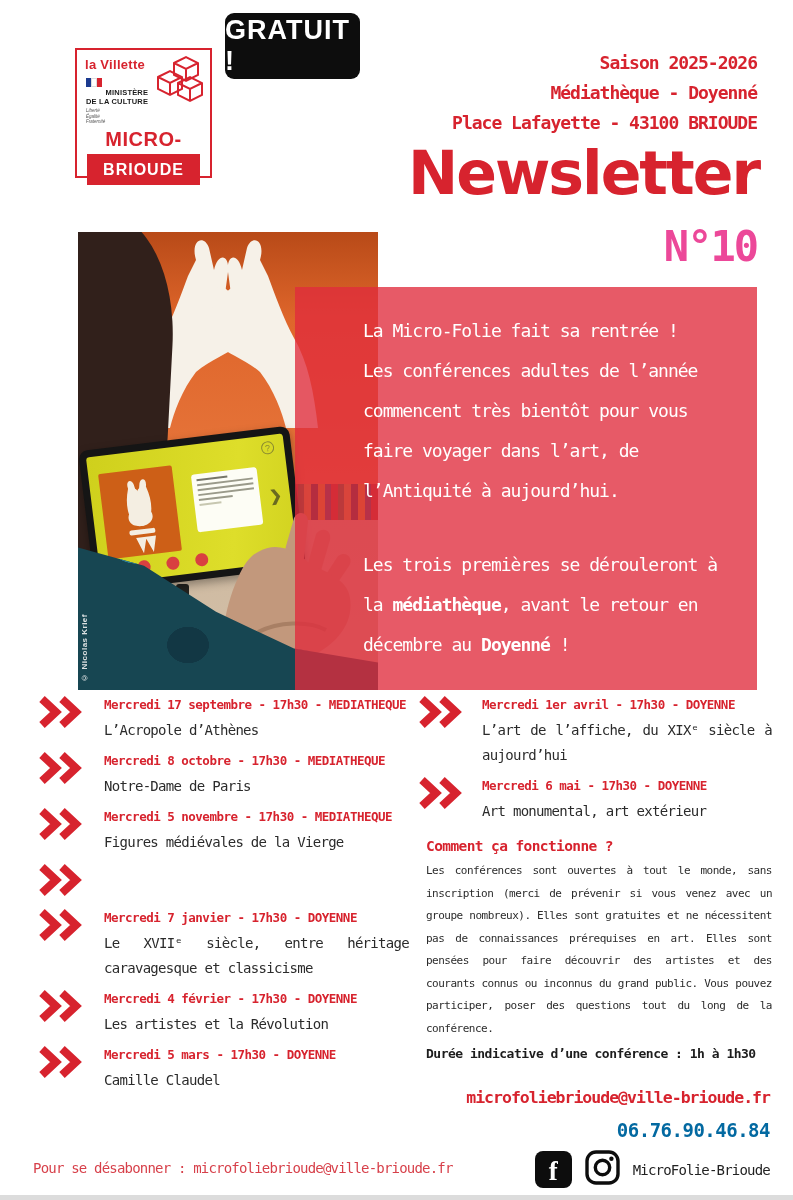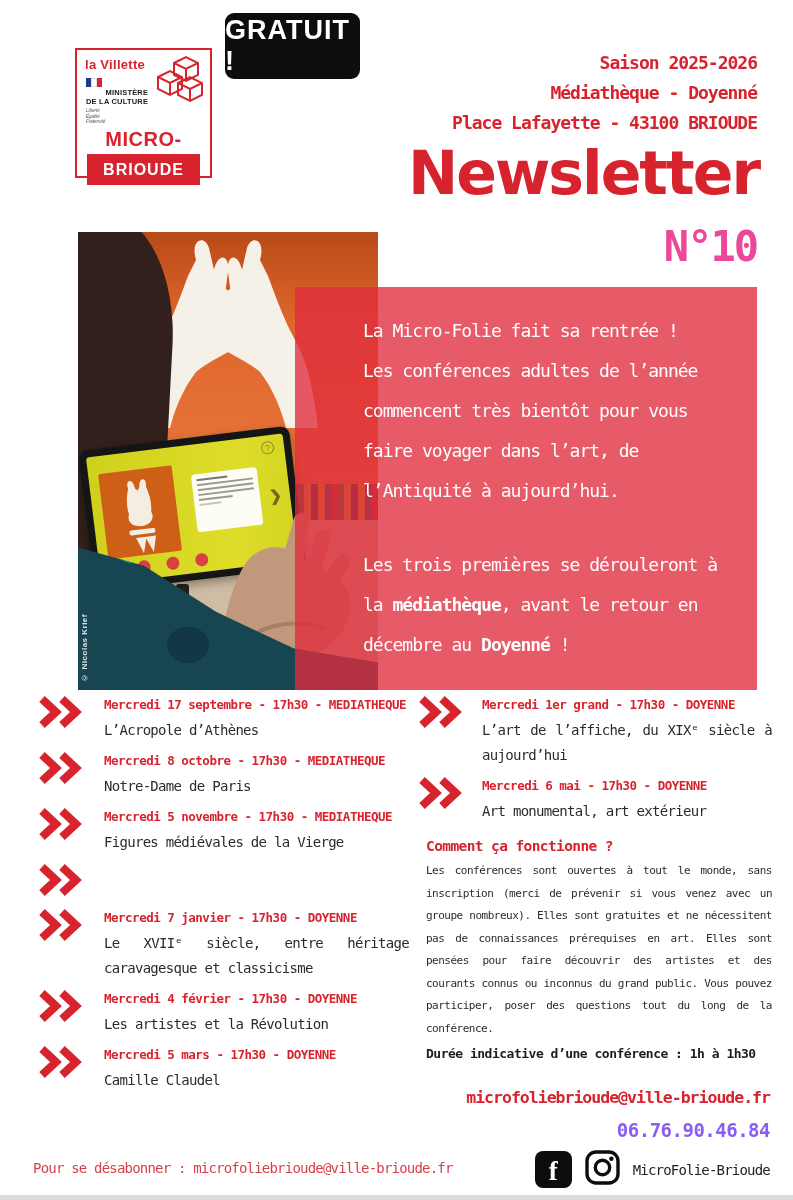--- a/index.html
+++ b/index.html
@@ -115,21 +115,21 @@
             font-family:"DejaVu Sans Mono", monospace; letter-spacing:-.6px; }
   .info-b { color:#2b2b2b; font-size:11px; line-height:22.5px; text-align:justify;
             font-family:"DejaVu Sans Mono", monospace; letter-spacing:-.5px; }
   .info-d { color:#1d1d1d; font-weight:bold; font-size:13px; line-height:24px; margin-top:2px;
             font-family:"DejaVu Sans Mono", monospace; letter-spacing:-.5px; }
 
   
   .contact { position:absolute; right:23px; top:1088px; text-align:right; z-index:3; }
   .c-email { color:#d7232e; font-weight:bold; font-size:16.5px;
              font-family:"DejaVu Sans Mono", monospace; letter-spacing:-1px; }
-  .c-phone { color:#8b5cf6; font-weight:bold; font-size:19px; margin-top:12px;
+  .c-phone { color:#0369a1; font-weight:bold; font-size:19px; margin-top:12px;
              font-family:"DejaVu Sans Mono", monospace; letter-spacing:-.5px; }
   .socials { display:flex; align-items:center; justify-content:flex-end; gap:12px; margin-top:8px; }
   .fb { width:37px; height:37px; background:#0d0d0d; border-radius:8px; color:#fff;
         font-weight:bold; font-size:27px; display:flex; align-items:flex-end; justify-content:center;
         font-family:"Liberation Serif", serif; line-height:34px; }
   .handle { color:#222; font-size:14px; font-family:"DejaVu Sans Mono", monospace; letter-spacing:-.8px; }
 
   .unsub { position:absolute; left:33px; top:1160px; color:#d7404a; font-size:14px;
            font-family:"DejaVu Sans Mono", monospace; letter-spacing:-.8px; }
 
@@ -342,21 +342,21 @@
   <div class="col col-right">
 
     <div class="event">
       <div class="chev"><svg width="46" height="32" viewBox="0 0 46 32">
             <g stroke="#d7232e" stroke-width="8" fill="none">
               <path d="M4 3 L18 16 L4 29"></path>
               <path d="M24 3 L38 16 L24 29"></path>
             </g>
           </svg></div>
       <div class="ev-body">
-          <div class="ev-date">Mercredi 1er grand - 17h30 - DOYENNE</div>
+          <div class="ev-date">Mercredi 1er avril - 17h30 - DOYENNE</div>
           <div class="ev-title justify">L’art de l’affiche, du XIXᵉ siècle à aujourd’hui</div>
         </div>
     </div>
 
     <div class="event" style="margin-top:6px">
       <div class="chev"><svg width="46" height="32" viewBox="0 0 46 32">
             <g stroke="#d7232e" stroke-width="8" fill="none">
               <path d="M4 3 L18 16 L4 29"></path>
               <path d="M24 3 L38 16 L24 29"></path>
             </g>

